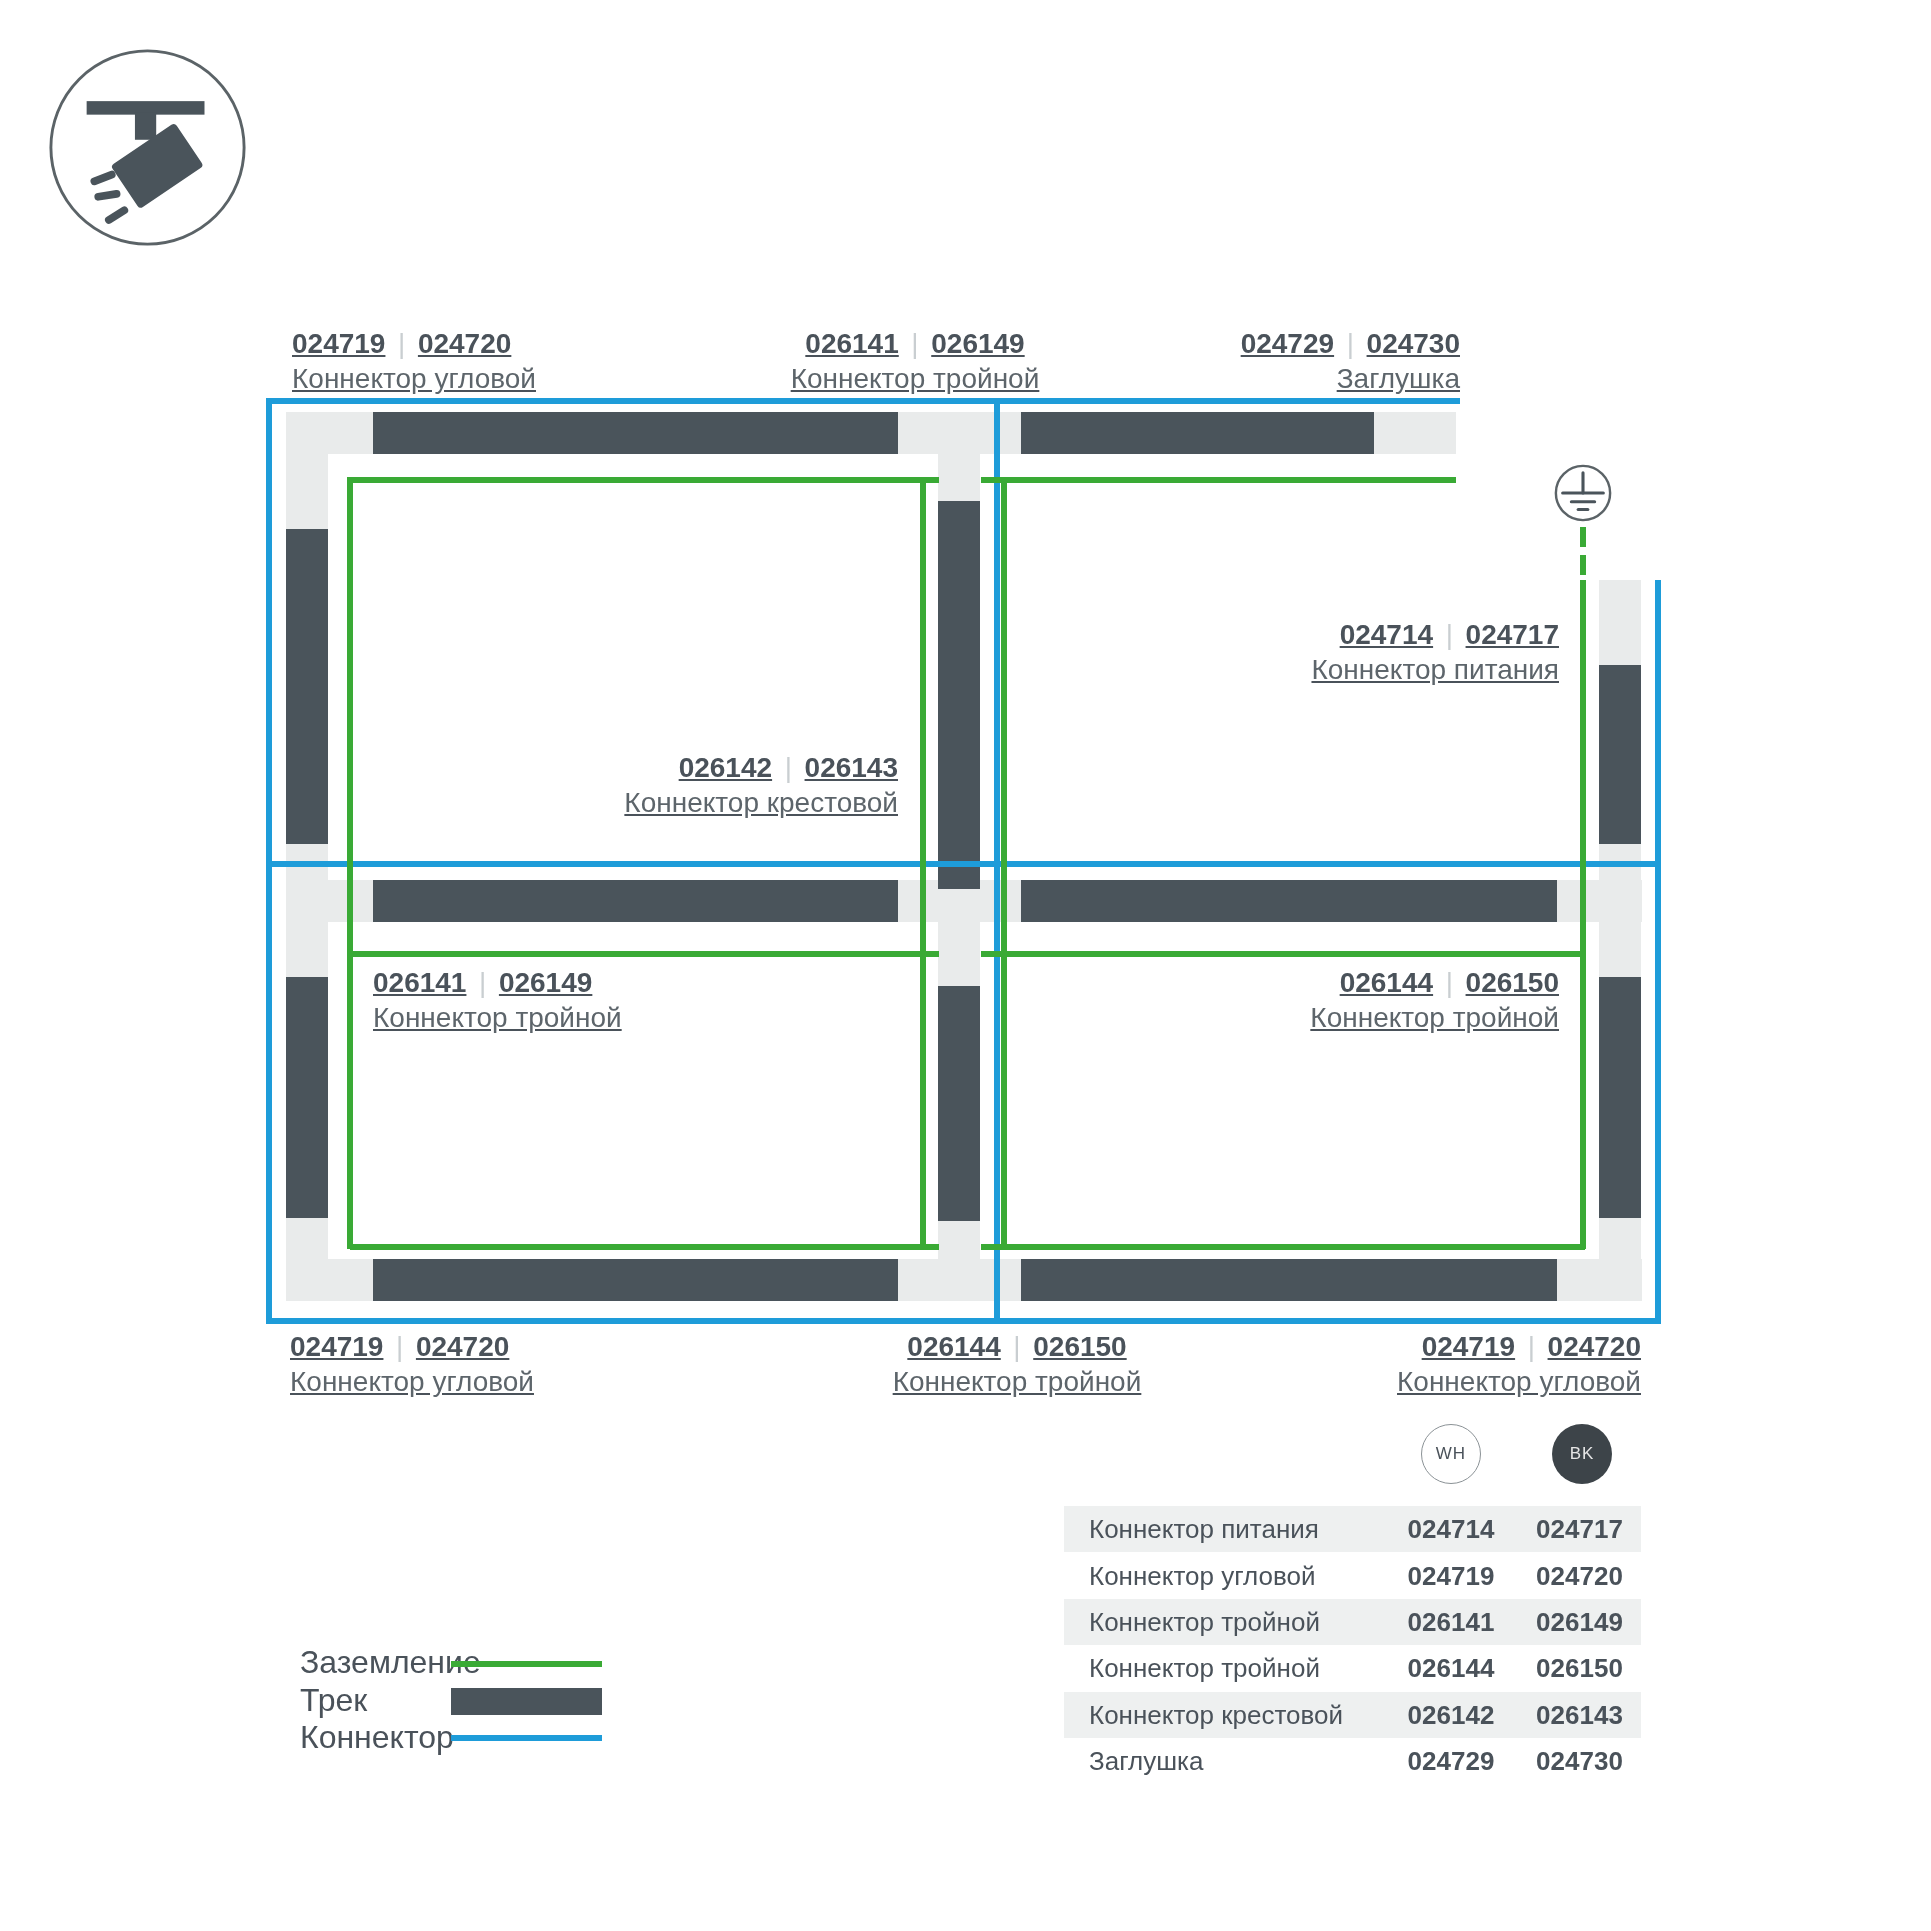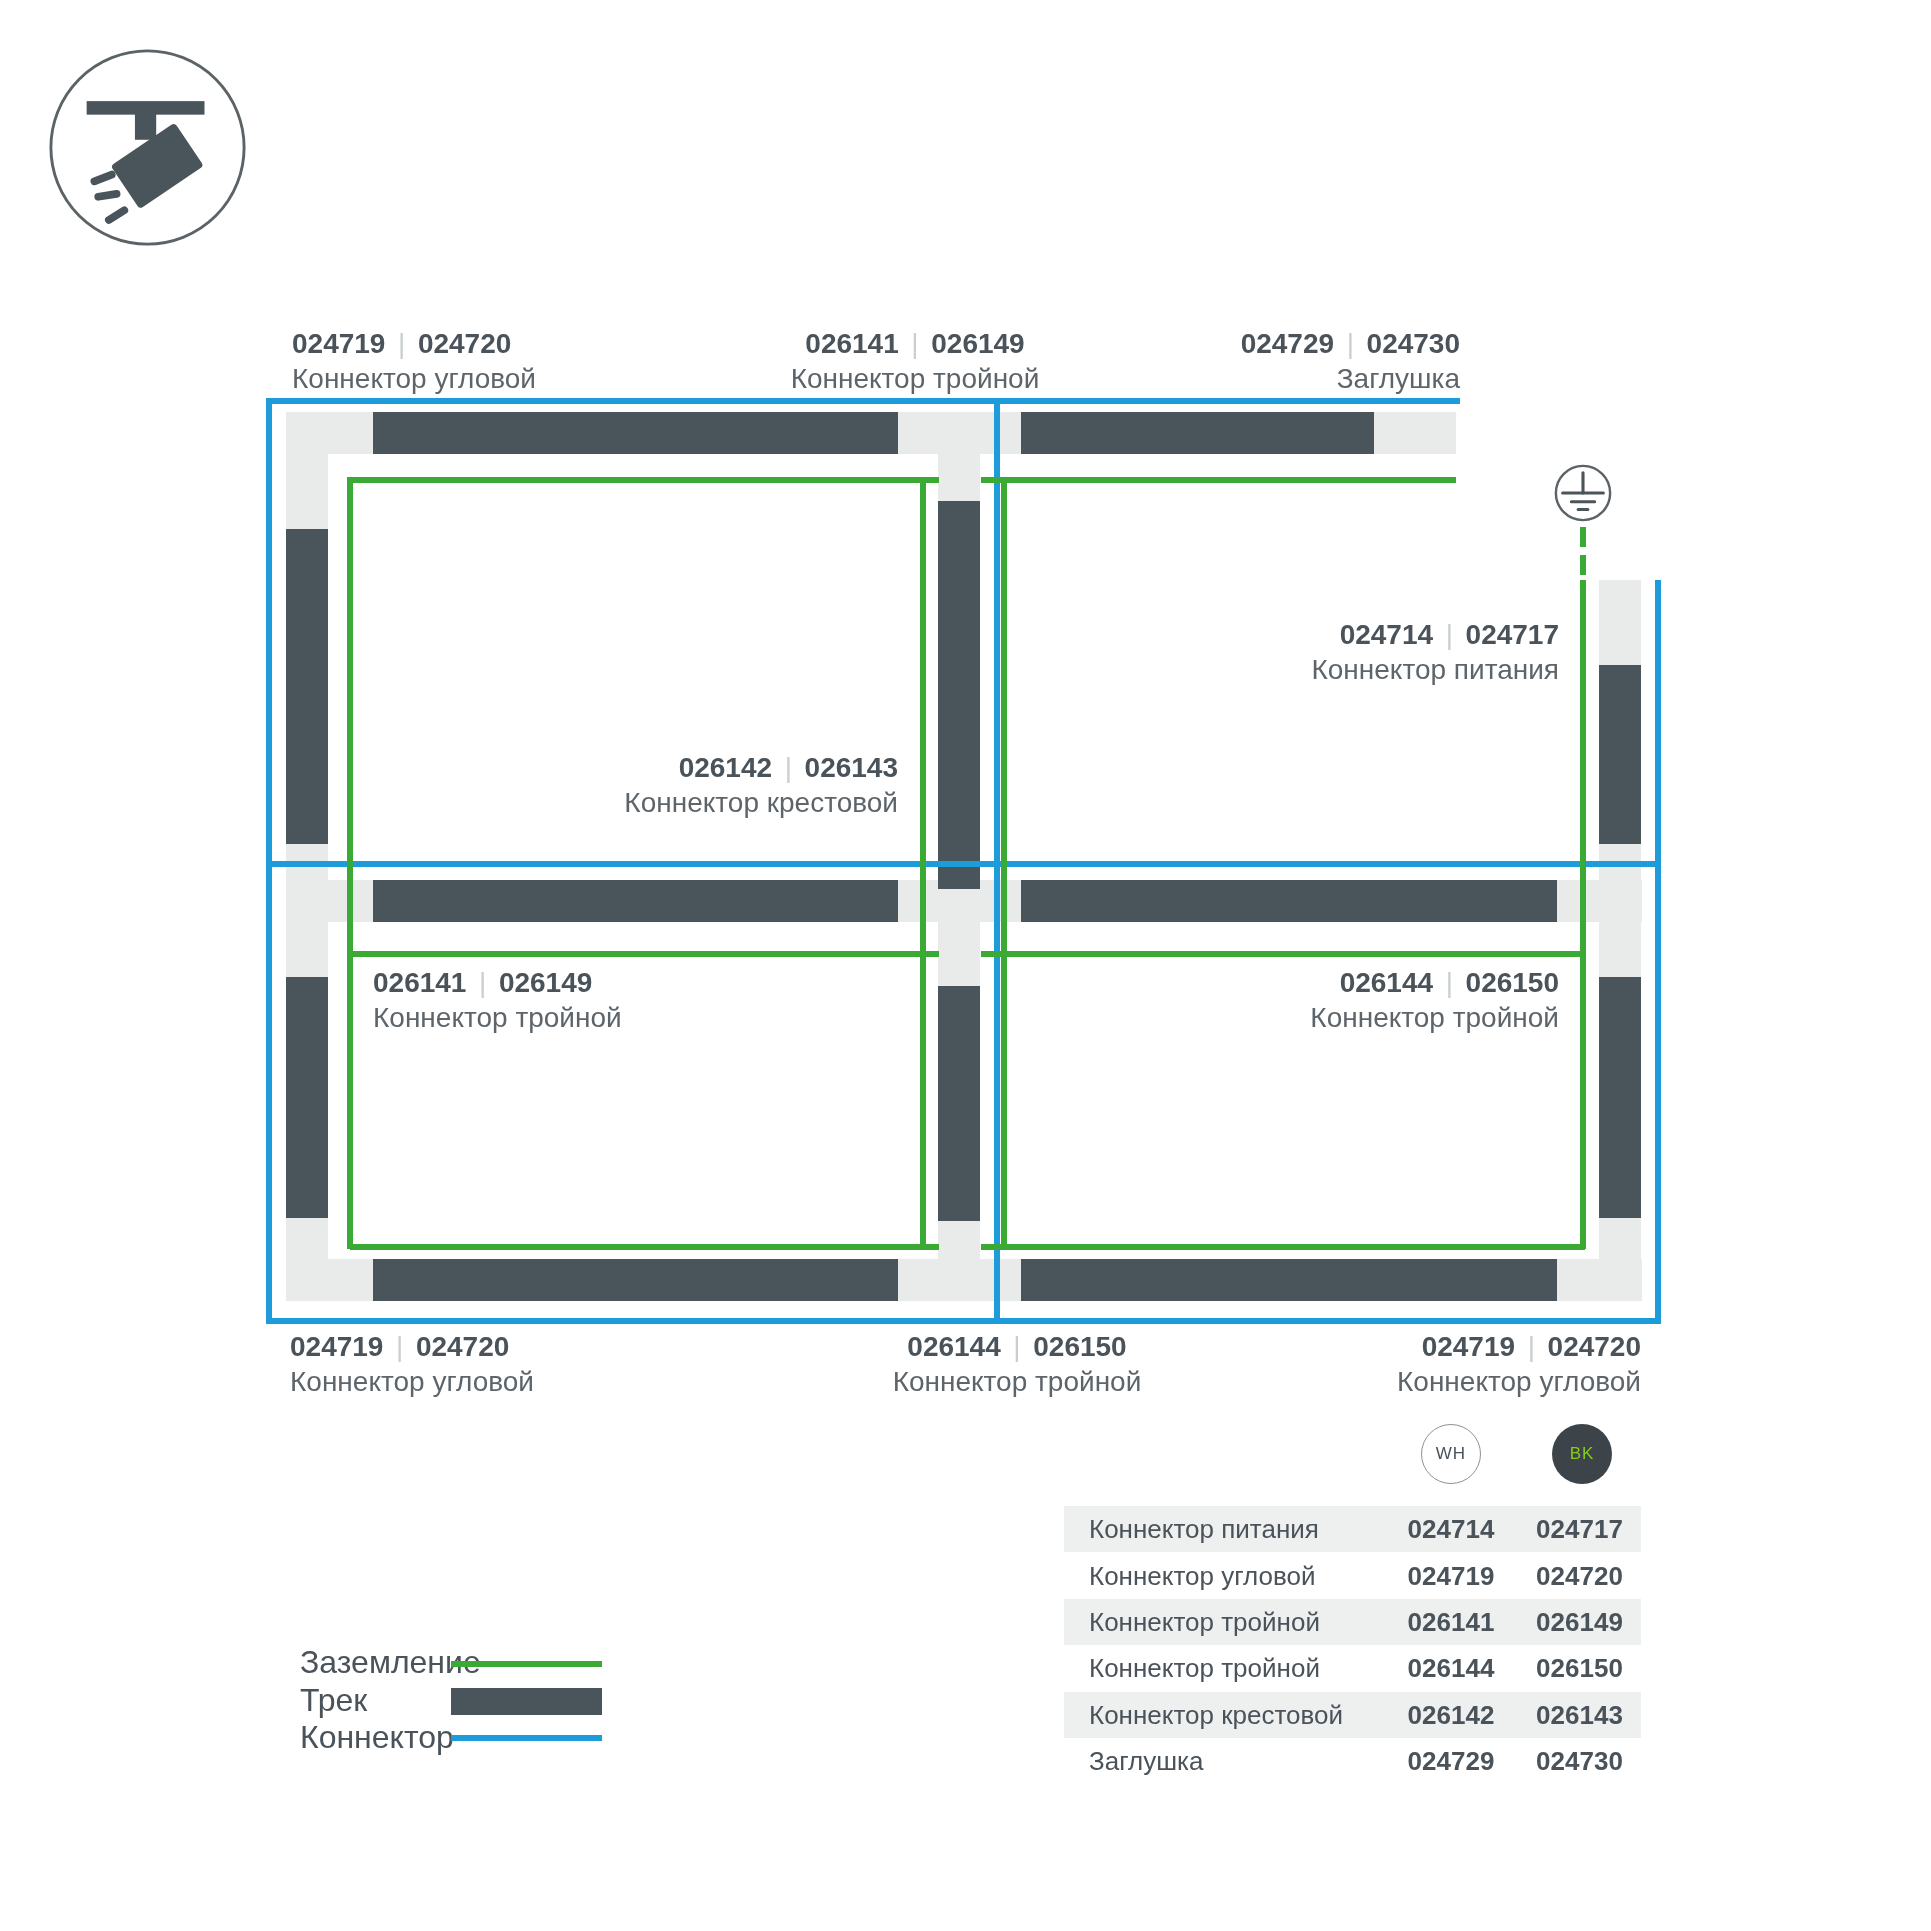--- a/index.html
+++ b/index.html
@@ -18,38 +18,38 @@
   .abs{position:absolute;}
   
   .page-title{position:absolute;left:292px;top:120px;font-size:48px;font-weight:bold;
               letter-spacing:1px;color:var(--c-text);}
   
   .tb{position:absolute;background:var(--c-base);}
   .db{position:absolute;background:var(--c-track);}
   .nl{position:absolute;background:var(--c-blue);}
   .gl{position:absolute;background:var(--c-green);}
   
-  .dlabel{position:absolute;white-space:nowrap;}
+  .dlabel{position:absolute;white-space:nowrap;text-decoration:underline;}
   .dlabel .codes{font-size:28px;font-weight:bold;color:var(--c-text);line-height:32px;}
   .dlabel .sep{color:var(--c-sep);font-weight:400;padding:0 12.6px;}
   .dlabel .ldesc{font-size:28px;color:var(--c-desc);line-height:32px;margin-top:2.9px;}
   .al-right{text-align:right;}
   .al-center{text-align:center;}
   
   .legend-label{position:absolute;left:300px;font-size:32px;color:var(--c-text);line-height:31px;}
   
   .trow{position:absolute;left:1064px;width:577px;height:46px;line-height:46px;font-size:26px;}
   .trow .tname{position:absolute;left:25px;color:var(--c-text);}
   .trow .twh{position:absolute;left:307px;width:160px;text-align:center;font-weight:bold;color:var(--c-text);}
   .trow .tbk{position:absolute;left:453px;width:125px;text-align:center;font-weight:bold;color:var(--c-text);}
   .striped{background:var(--c-row);}
   .badge{position:absolute;width:60px;height:60px;border-radius:50%;box-sizing:border-box;
          display:flex;align-items:center;justify-content:center;font-size:17px;letter-spacing:1px;}
   .badge-wh{left:1421px;top:1424px;border:1.9px solid #8b9296;background:#fff;color:var(--c-text);}
-  .badge-bk{left:1552px;top:1424px;background:#3d4449;color:#84cc16;}
+  .badge-bk{left:1552px;top:1424px;background:#3d4449;color:#e5e5e5;}
 </style>
 </head>
 <body>
 
 <div class="canvas">
 
   <svg class="abs" style="left:48px;top:48px;" width="199" height="199" viewBox="0 0 206 206">
     <circle cx="103" cy="103" r="100" fill="#ffffff" stroke="#5b6367" stroke-width="3"></circle>
     <rect x="40" y="55" width="122" height="14" fill="#4a545b"></rect>
     <rect x="90" y="67" width="22" height="28" fill="#4a545b"></rect>

